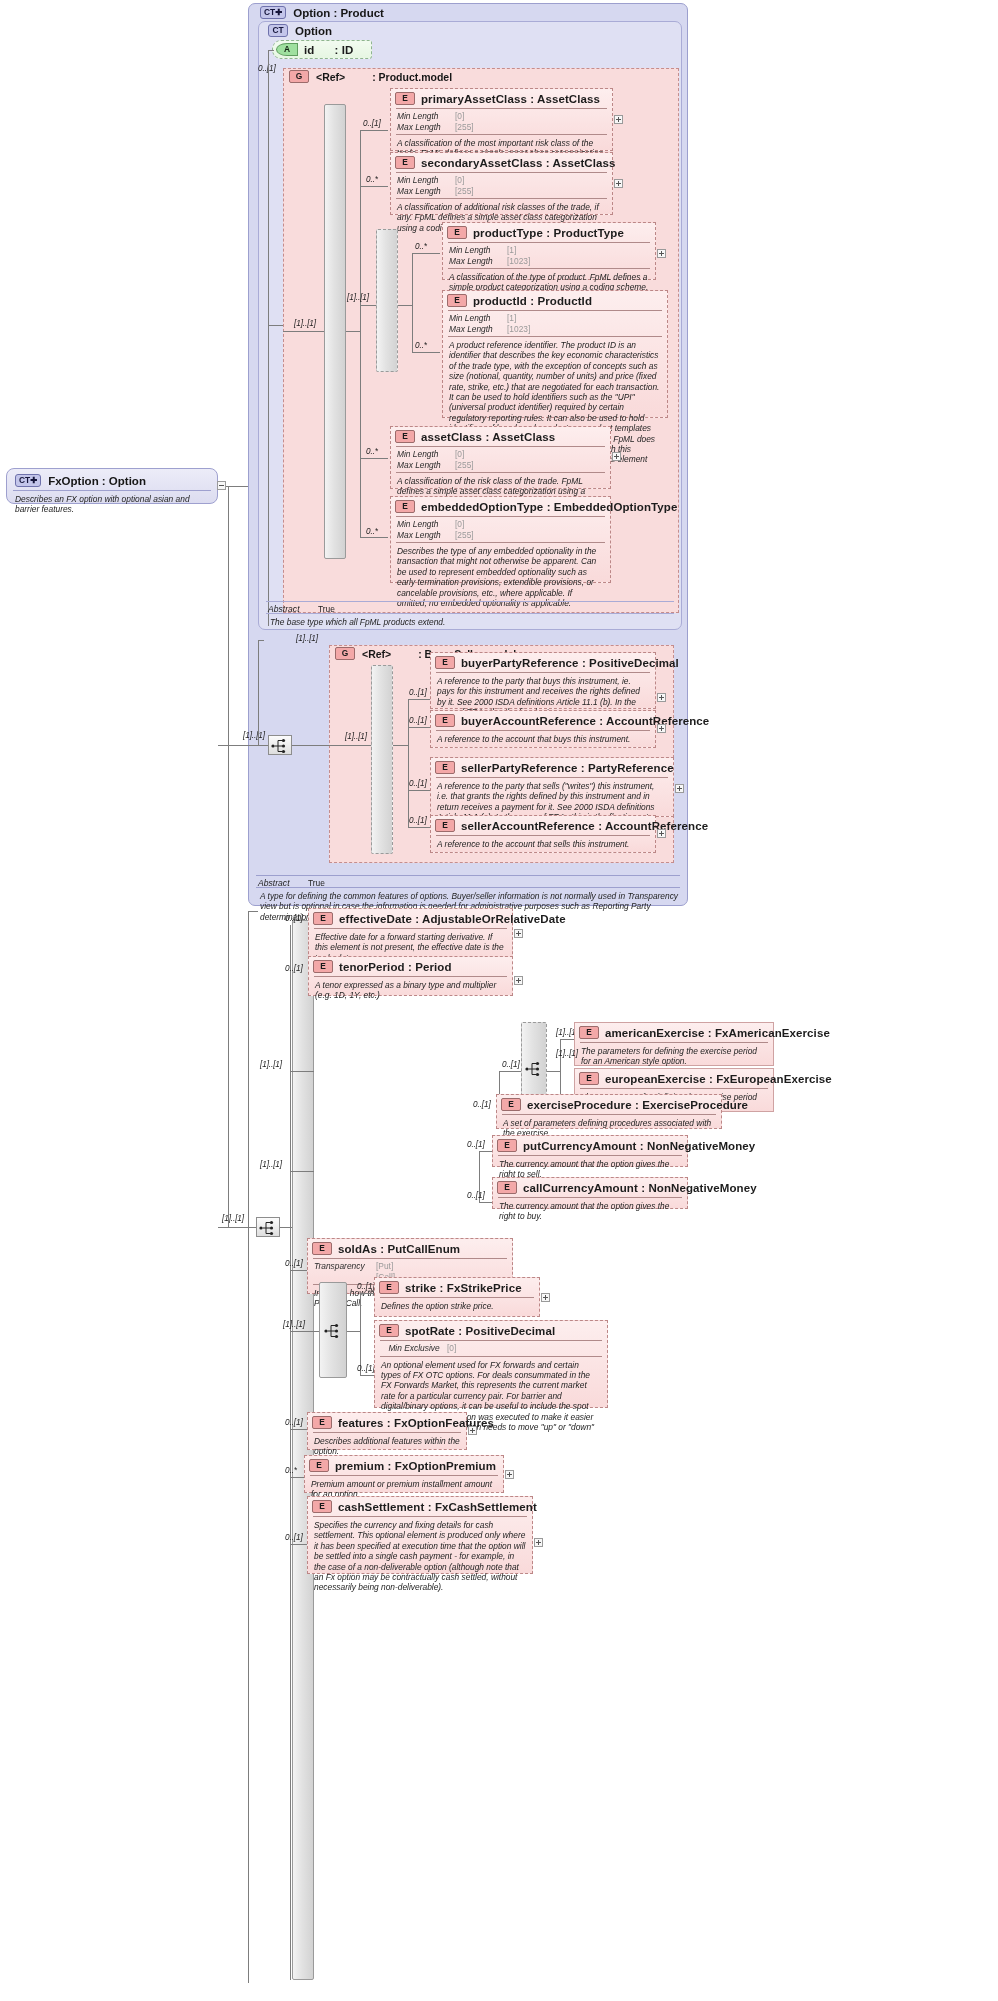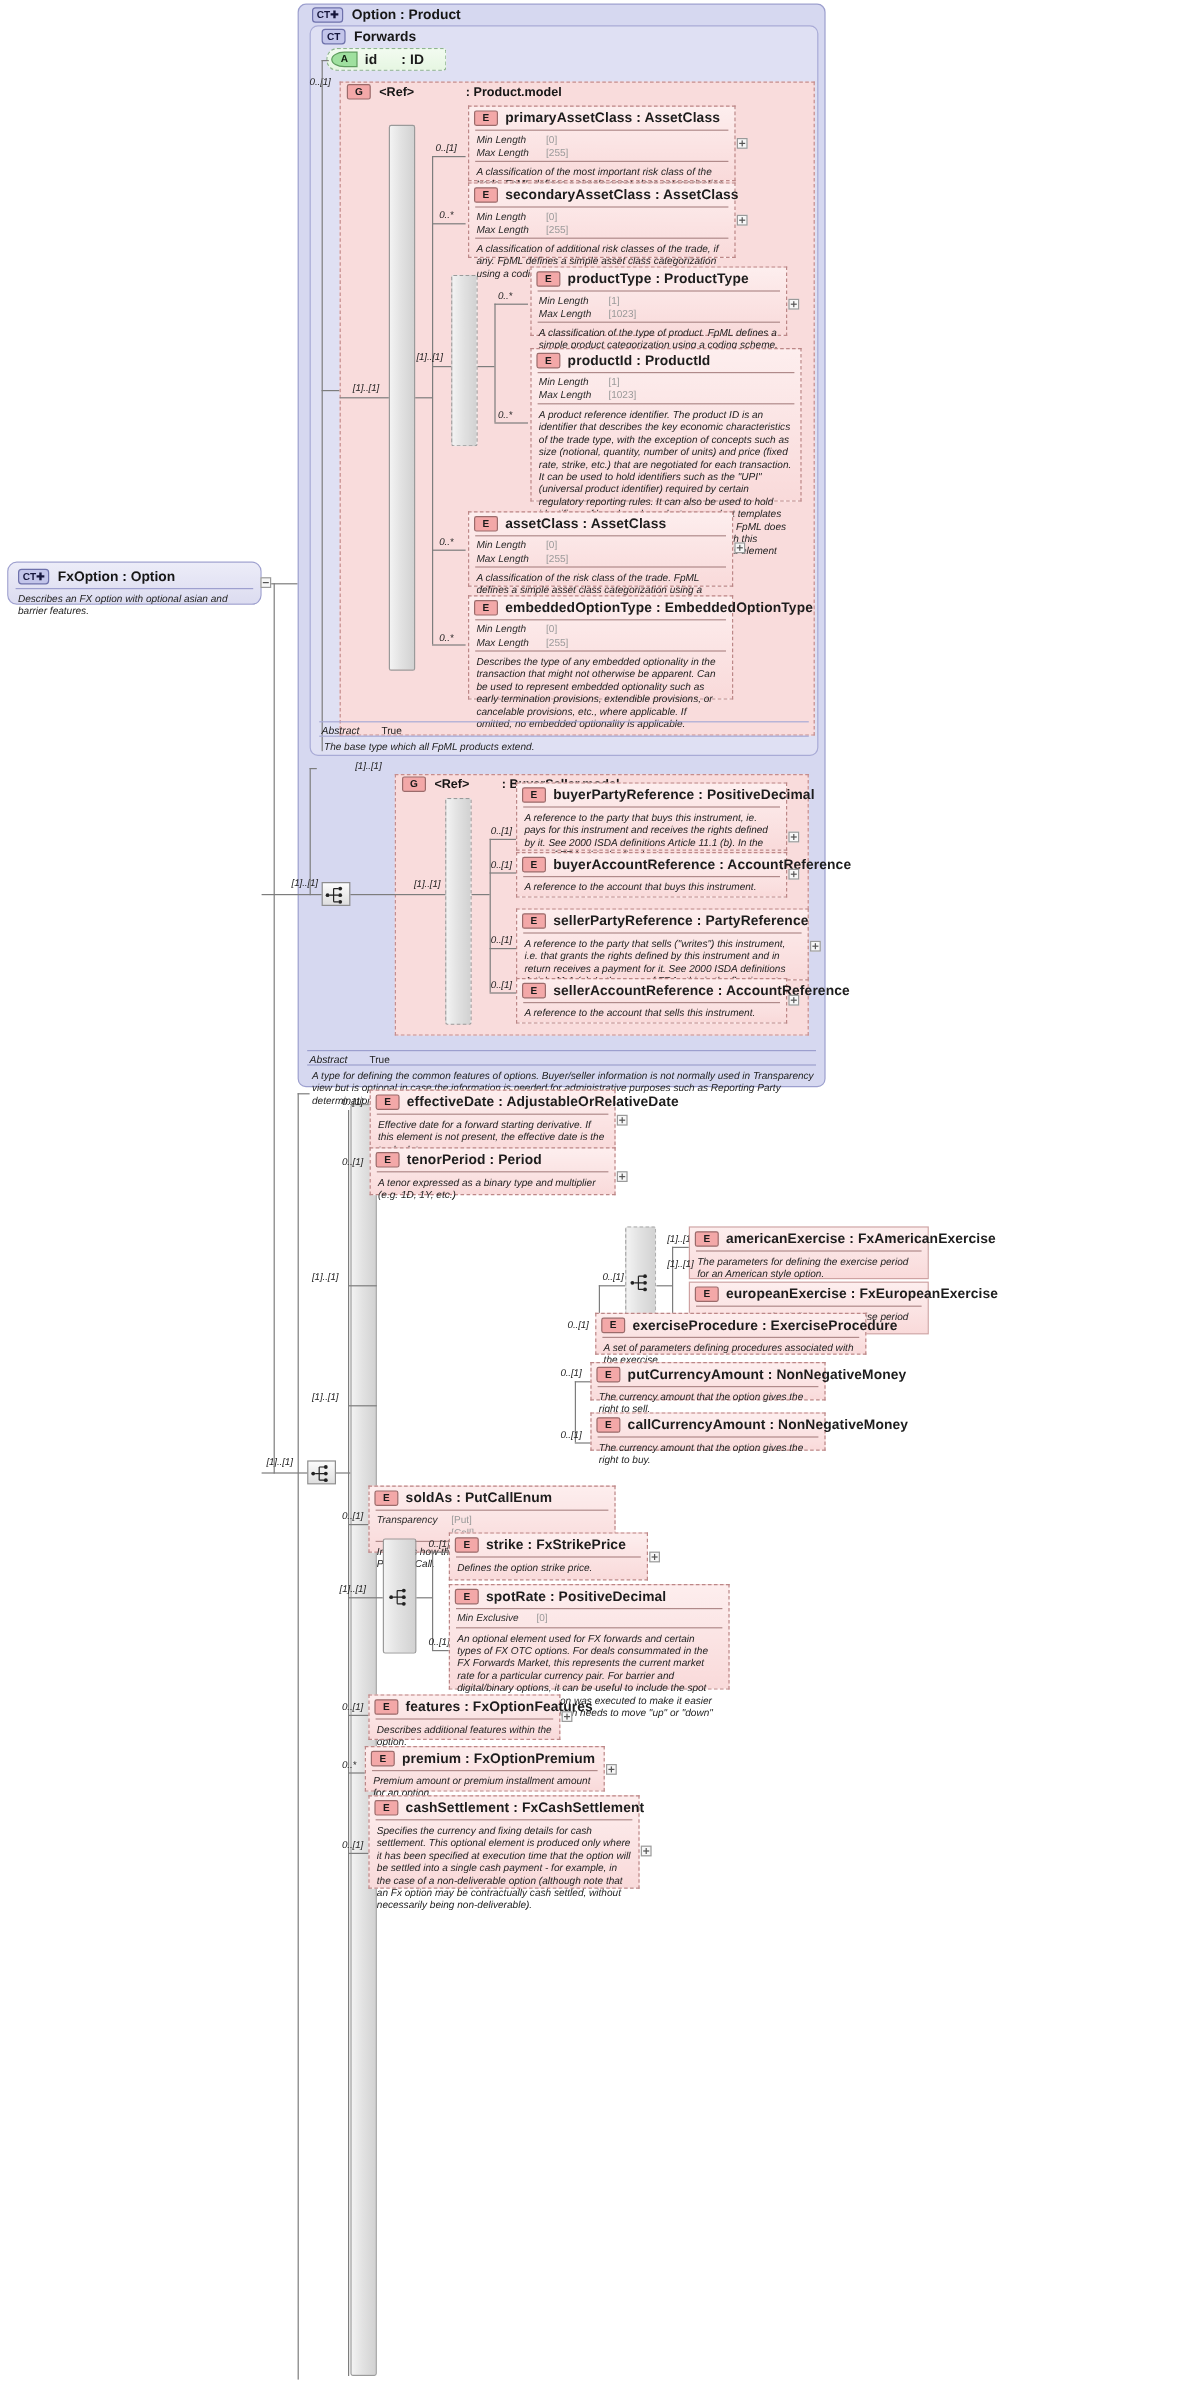--- a/index.html
+++ b/index.html
@@ -177,41 +177,41 @@
 
   <div class="box ct-outer" style="left:248px; top:3px; width:440px; height:903px;"></div>
   <div class="hdr" style="position:absolute;left:260px;top:6px;">
     <span class="badge CT">CT✚</span>
     <span>Option    : Product</span>
   </div>
 
   <div class="box ct-inner" style="left:258px; top:21px; width:424px; height:609px;"></div>
   <div class="hdr" style="position:absolute;left:268px;top:24px;">
     <span class="badge CT">CT</span>
-    <span>Forwards</span>
+    <span>Option</span>
   </div>
 
   <div class="box attr" style="left:272px; top:40px; width:100px; height:19px;">
     <div class="node-title" style="padding:2px 4px 2px 3px;">
       <span class="badge A">A</span>
       <span>id</span>
       <span style="margin-left:14px;">: ID</span>
     </div>
   </div>
   <div class="card" style="left:258px;top:64px;">0..[1]</div>
 
   <div class="ln lnv" style="left:268px;top:50px;height:576px;"></div>
   <div class="ln lnh" style="left:268px;top:50px;width:6px;"></div>
   <div class="ln lnh" style="left:268px;top:325px;width:15px;"></div>
 
   <div class="box grp" style="left:283px; top:68px; width:396px; height:545px;"></div>
   <div class="hdr" style="position:absolute;left:289px;top:70px;font-size:10.5px;">
     <span class="badge G">G</span>
     <span>&lt;Ref&gt;</span>
-    <span style="margin-left:36px;">: Product.model</span>
+    <span style="margin-left:20px;">: Product.model</span>
   </div>
 
   <div class="comp" style="left:324px; top:104px; width:22px; height:455px; border-radius:2px;"></div>
   <div class="card" style="left:294px;top:319px;">[1]..[1]</div>
   <div class="ln lnh" style="left:283px;top:331px;width:41px;"></div>
 
   <div class="ln lnv" style="left:360px;top:130px;height:407px;"></div>
   <div class="ln lnh" style="left:346px;top:331px;width:14px;"></div>
 
   <div class="ln lnh" style="left:360px;top:130px;width:28px;"></div>
@@ -577,21 +577,21 @@
 
   <div class="ln lnh" style="left:360px;top:1375px;width:14px;"></div>
   <div class="card" style="left:357px;top:1364px;">0..[1]</div>
   <div class="box node" style="left:374px; top:1320px; width:234px; height:88px;">
     <div class="node-title">
       <span class="badge E">E</span>
       <span>spotRate : PositiveDecimal</span>
     </div>
     <div class="node-sep"></div>
     <div class="facets">
-      <span class="fname" style="width:66px;">Min Exclusive</span><span class="fval">[0]</span>
+      <span class="fname" style="width:66px;text-align:center;">Min Exclusive</span><span class="fval">[0]</span>
     </div>
     <div class="node-sep"></div>
     <div class="desc">An optional element used for FX forwards and certain types of FX OTC options. For deals consummated in the FX Forwards Market, this represents the current market rate for a particular currency pair. For barrier and digital/binary options, it can be useful to include the spot rate at the time the option was executed to make it easier to know whether the option needs to move "up" or "down" to be triggered.</div>
   </div>
 
   <div class="ln lnh" style="left:290px;top:1429px;width:24px;"></div>
   <div class="card" style="left:285px;top:1418px;">0..[1]</div>
   <div class="box node" style="left:307px; top:1412px; width:160px; height:38px;">
     <div class="node-title">
       <span class="badge E">E</span>

